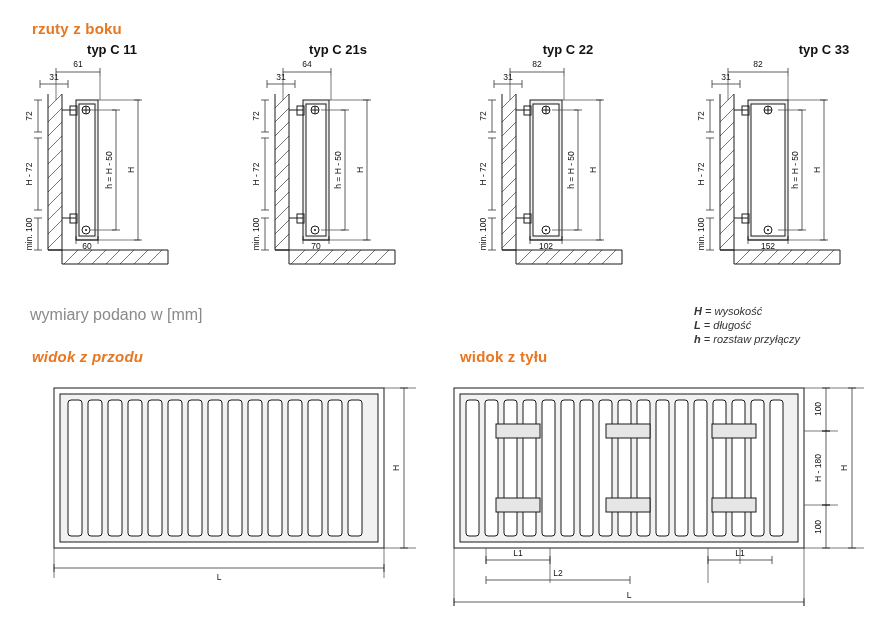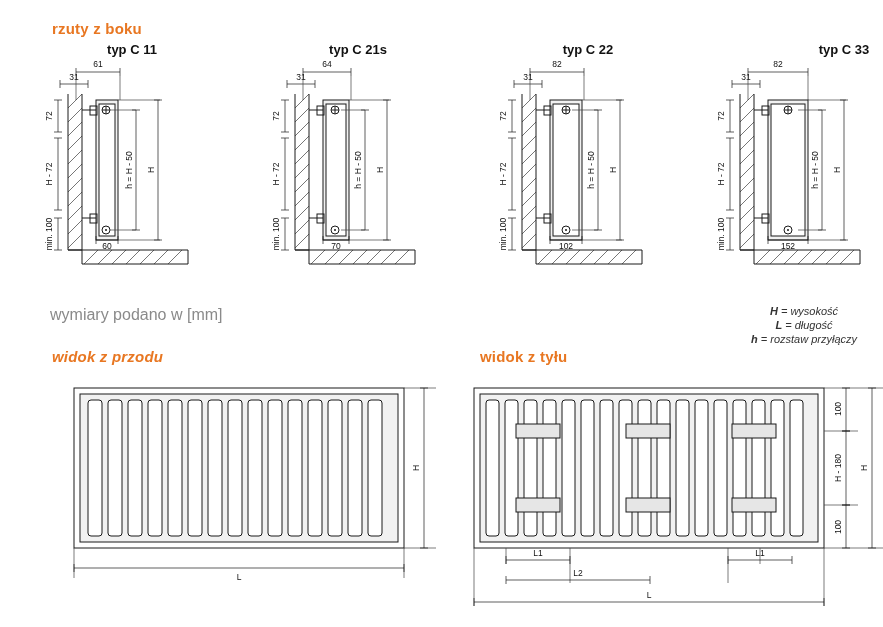--- a/index.html
+++ b/index.html
@@ -4,27 +4,27 @@
 <style>
   html,body{margin:0;padding:0;}
   body{
     width:883px;height:627px;
     background:#ffffff;
     font-family:"Liberation Sans", sans-serif;
     color:#1a1a1a;
     position:relative;
     overflow:hidden;
   }
-  .abs{position:absolute;margin-left:20px;}
+  .abs{position:absolute;}
   .section-title{
     font-size:15px;font-weight:bold;color:#e87722;letter-spacing:.2px;
   }
   .type-title{font-size:13px;font-weight:bold;color:#111;text-align:center;}
   .note{font-size:16px;color:#8a8a8a;}
-  .legend{font-size:11px;color:#333;font-style:italic;text-align:center;}
+  .legend{font-size:11px;color:#333;font-style:italic;}
   .legend b{font-style:italic;font-weight:bold;}
   .legend-row{margin-bottom:2px;}
   svg{display:block;overflow:visible;}
   .ln{stroke:#1a1a1a;stroke-width:1;fill:none;}
   .ln-thin{stroke:#444;stroke-width:.7;fill:none;}
   .dim{stroke:#1a1a1a;stroke-width:.7;fill:none;}
   .dimtxt{font-family:"Liberation Sans",sans-serif;font-size:8.5px;fill:#111;}
   .fillw{fill:#ffffff;}
   .fillg{fill:#f1f1f1;}
   .fillgg{fill:#e6e6e6;}

